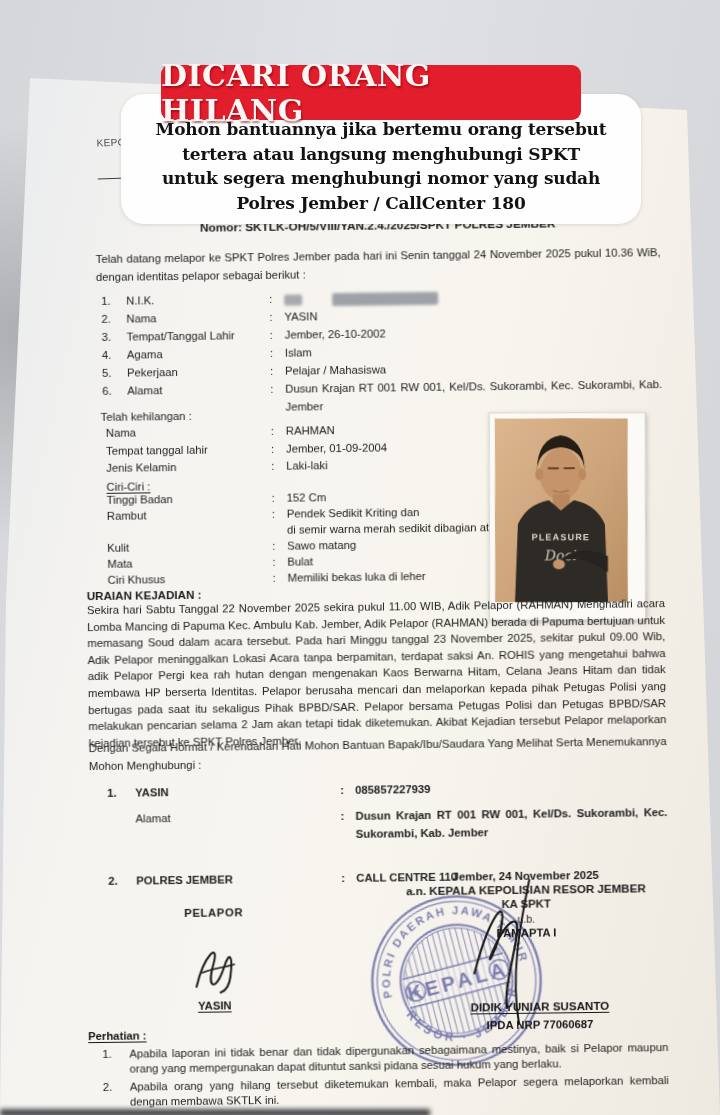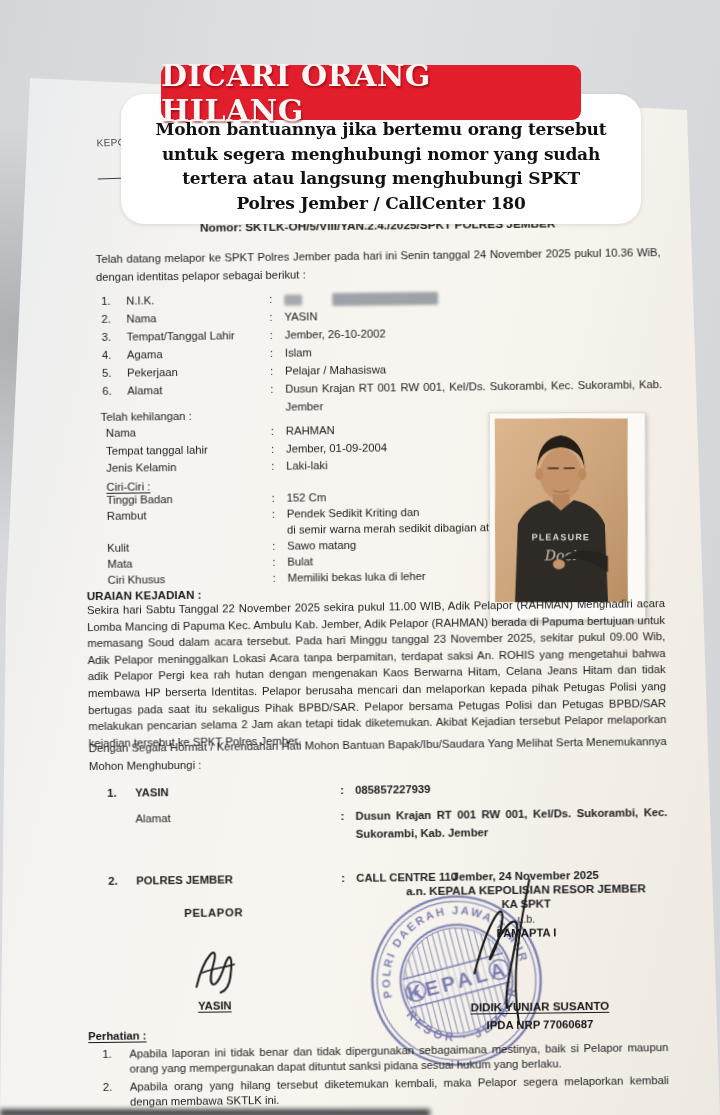--- a/index.html
+++ b/index.html
@@ -317,22 +317,22 @@
       <div class="note-item">
         <span>2.</span>
         <span class="tx">Apabila orang yang hilang tersebut diketemukan kembali, maka Pelapor segera melaporkan kembali dengan membawa SKTLK ini.</span>
       </div>
     </div>
 
   </div>
 
   <div class="notice">
     <div>Mohon bantuannya jika bertemu orang tersebut</div>
+    <div>tertera atau langsung menghubungi SPKT</div>
     <div>untuk segera menghubungi nomor yang sudah</div>
-    <div>tertera atau langsung menghubungi SPKT</div>
     <div>Polres Jember / CallCenter 180</div>
   </div>
   <div class="banner">
     <span>DICARI ORANG HILANG</span>
   </div>
 
   <div class="floor"></div>
 </div>
 
 </body></html>

